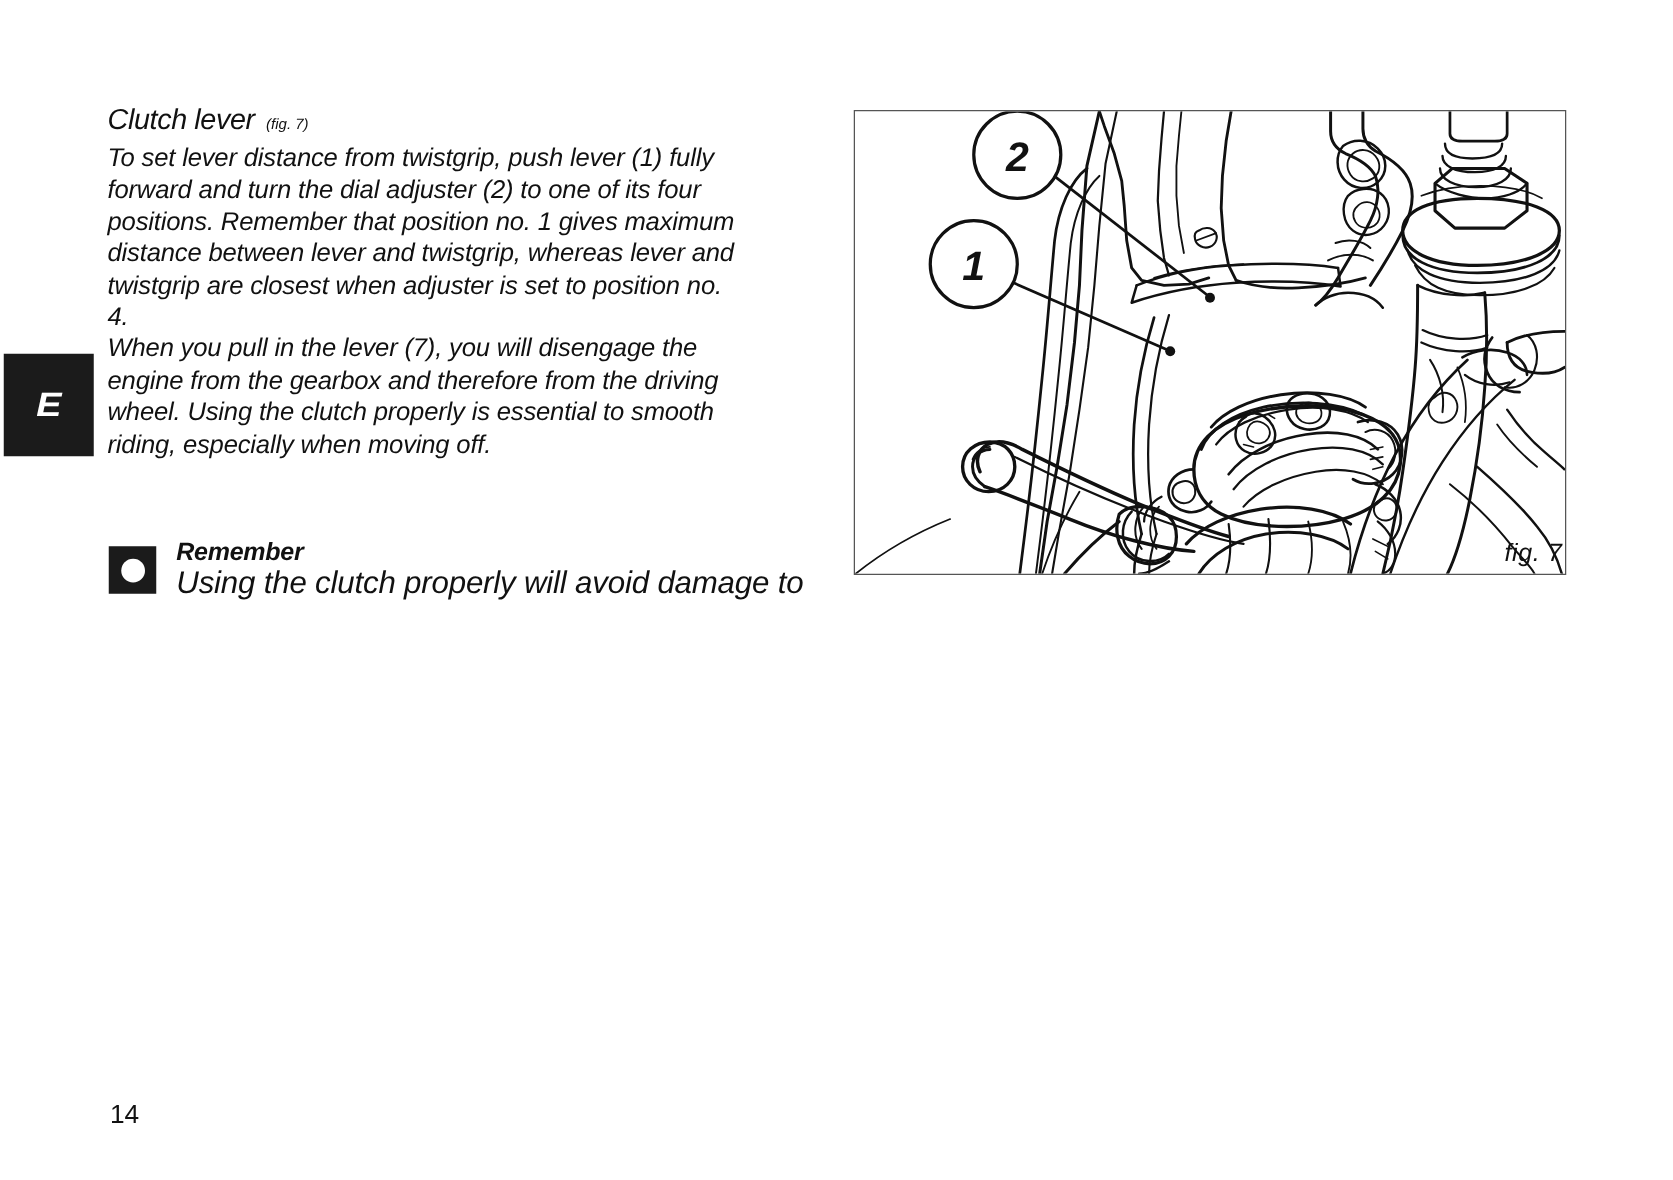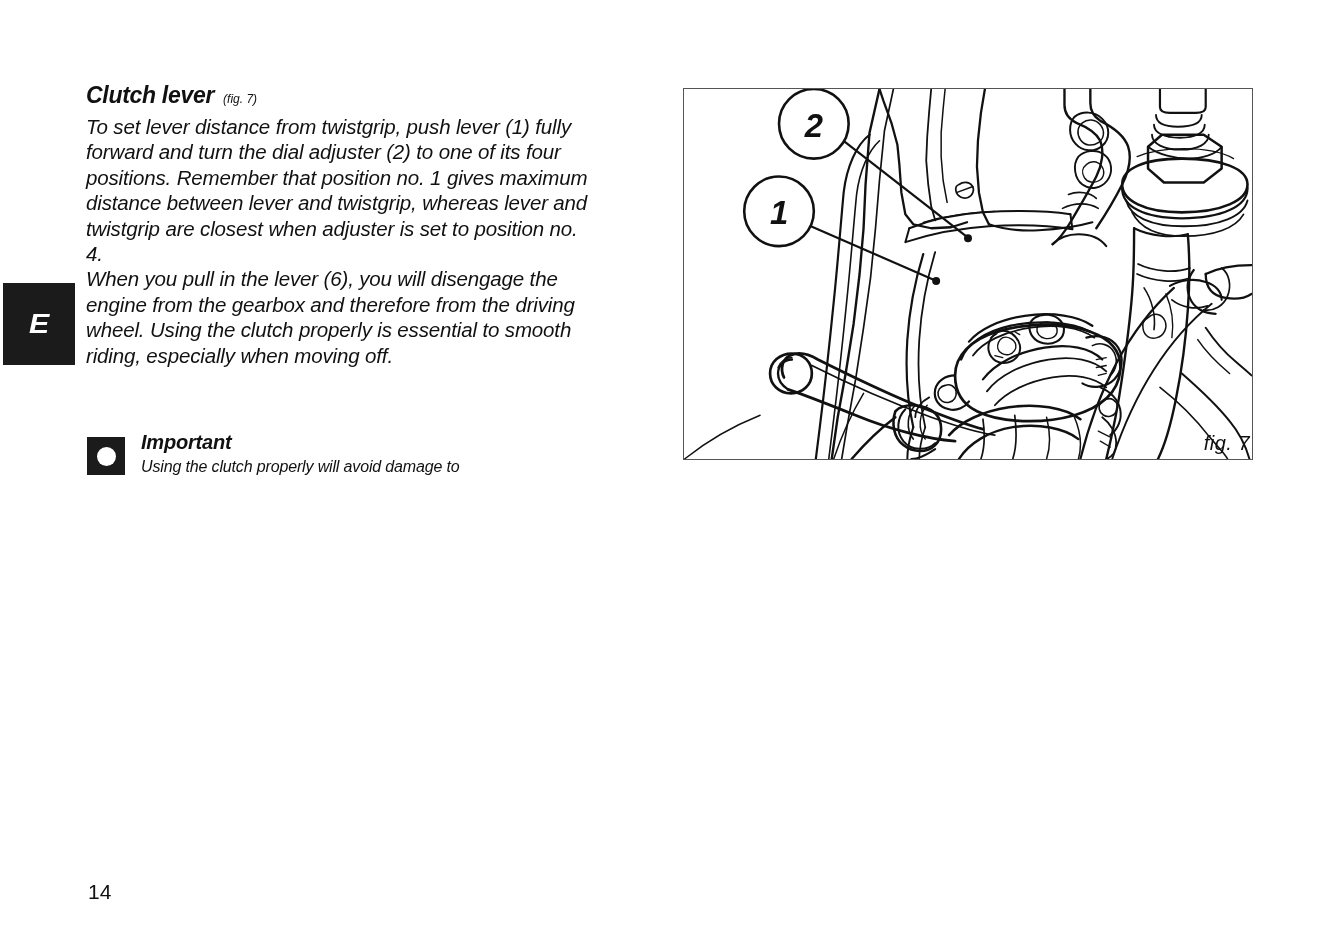--- a/index.html
+++ b/index.html
@@ -47,21 +47,21 @@
     width: 578px;
   }
 
   .heading-row {
     display: block;
     margin: 0 0 2px 0;
     white-space: nowrap;
   }
   .heading-title {
     font-family: "Liberation Sans", sans-serif;
-    font-weight: bold;
+    font-weight: normal;
     font-style: italic;
     font-size: 23px;
     line-height: 26px;
     letter-spacing: -0.3px;
   }
   .heading-figref {
     font-family: "Liberation Sans", sans-serif;
     font-style: italic;
     font-weight: normal;
     font-size: 12px;
@@ -109,21 +109,21 @@
     font-weight: bold;
     font-style: italic;
     font-size: 20px;
     line-height: 24px;
     margin: 0 0 0 55px;
     letter-spacing: -0.2px;
   }
   .note-body-first {
     font-family: "Liberation Sans", sans-serif;
     font-style: italic;
-    font-size: 16px;
+    font-size: 25px;
     line-height: 25.4px;
     margin: 0 0 0 55px;
     letter-spacing: -0.15px;
   }
   .note-body-rest {
     font-family: "Liberation Sans", sans-serif;
     font-style: italic;
     font-size: 20.5px;
     line-height: 25.4px;
     margin: 0;
@@ -179,31 +179,31 @@
   </div>
 
 
   <p class="body-par">To set lever distance from twistgrip, push lever (1) fully
 forward and turn the dial adjuster (2) to one of its four
 positions. Remember that position no. 1 gives maximum
 distance between lever and twistgrip, whereas lever and
 twistgrip are closest when adjuster is set to position no.
 4.</p>
 
-  <p class="body-par">When you pull in the lever (6), you will disengage the
+  <p class="body-par">When you pull in the lever (7), you will disengage the
 engine from the gearbox and therefore from the driving
 wheel. Using the clutch properly is essential to smooth
 riding, especially when moving off.</p>
 </div>
 
 <div class="note-block">
   <div class="note-icon">
     <div class="note-icon-dot"></div>
   </div>
-  <div class="note-title">Important</div>
+  <div class="note-title">Remember</div>
   <div class="note-body-first">Using the clutch properly will avoid damage to</div>
 </div>
 
 <div class="figure-frame">
   <svg class="figure-svg" viewBox="0 0 570 372">
     <g fill="none" stroke="#111111" stroke-width="2.1" stroke-linecap="round" stroke-linejoin="round">
 
       <path d="M196 0 L186 44 L182 96 L180 140 L176 186 L170 236 L162 286 L154 330 L148 372" stroke-width="2.4"></path>
       <path d="M210 0 L201 42 L196 92 L192 140 L187 190 L180 240 L172 292 L164 336 L158 372" stroke-width="1.7"></path>
       <path d="M186 46 C173 56 163 78 160 104 C157 136 154 176 150 214 C146 254 141 300 136 340 L132 372" stroke-width="2.2"></path>

